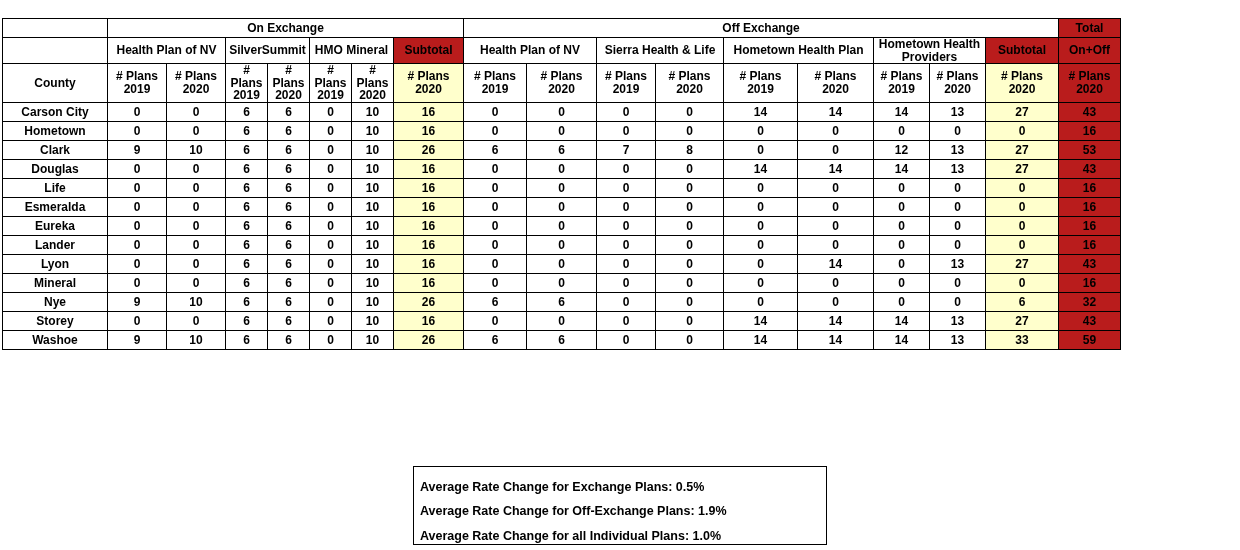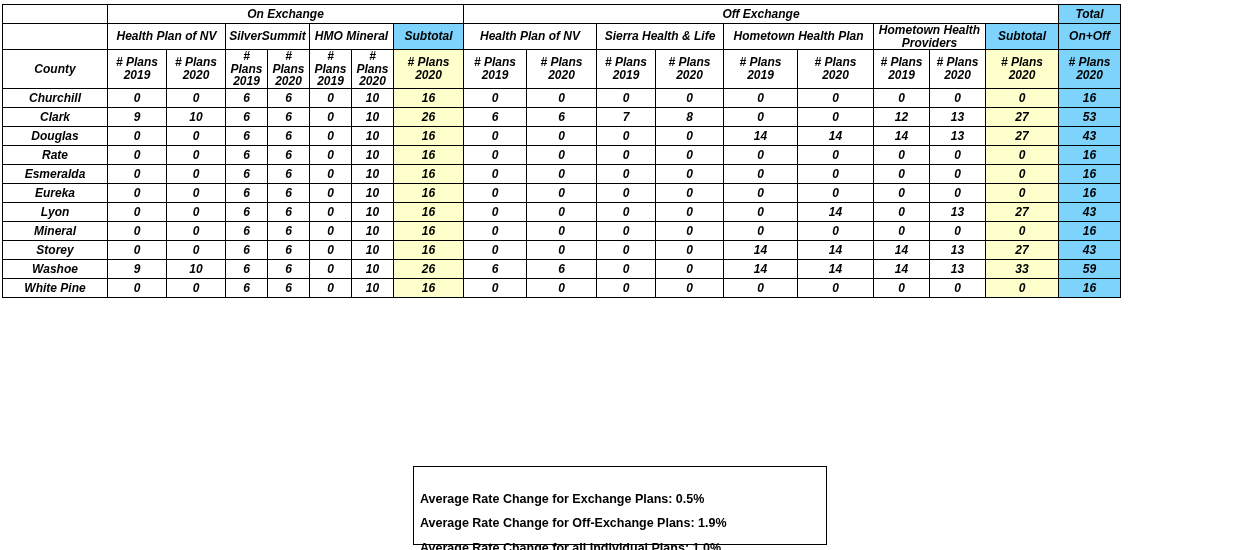--- a/index.html
+++ b/index.html
@@ -11,22 +11,21 @@
   #page {
     position: relative;
     width: 1240px;
     height: 550px;
     overflow: hidden;
   }
   table.grid {
     border-collapse: collapse;
     table-layout: fixed;
     margin-left: 2px;
-    margin-top: 4px;
-    font-style: italic;
+    margin-top: 18px;
   }
   table.grid td, table.grid th {
     border: 1px solid #000000;
     font-size: 12px;
     font-weight: bold;
     text-align: center;
     vertical-align: middle;
     padding: 0;
     line-height: 1.05;
     height: 18px;
@@ -64,35 +63,35 @@
     font-weight: bold;
     height: 17px;
   }
   .num {
     text-align: right;
     padding-right: 5px;
     font-weight: normal;
     font-size: 12px;
     height: 17px;
   }
-  .yellow { background: #7dd3fc; }
+  .yellow { background: #b91c1c; }
   .lightyellow { background: #ffffcc; }
   .num.lightyellow { font-weight: bold; }
   .num.yellow { font-weight: bold; }
 
   #notes {
     position: absolute;
     left: 413px;
     top: 466px;
     width: 414px;
     height: 79px;
     border: 1px solid #000000;
     background: #ffffff;
     box-sizing: border-box;
-    padding: 20px 0 0 6px;
+    padding: 8px 0 0 6px;
   }
   #notes .note-line {
     font-size: 12.5px;
     font-weight: bold;
     color: #000000;
     line-height: 1.95;
     white-space: nowrap;
   }
 </style>
 </head>
@@ -222,21 +221,41 @@
         </td>
 
         <td class="colhdr yellow">
           <div># Plans</div>
           <div>2020</div>
         </td>
       </tr>
     </tbody>
     <tbody id="data-rows">
         <tr>
-          <td class="county">Churchill</td>
+          <td class="county">Carson City</td>
+          <td class="num">0</td>
+          <td class="num">0</td>
+          <td class="num">6</td>
+          <td class="num">6</td>
+          <td class="num">0</td>
+          <td class="num">10</td>
+          <td class="num lightyellow">16</td>
+          <td class="num">0</td>
+          <td class="num">0</td>
+          <td class="num">0</td>
+          <td class="num">0</td>
+          <td class="num">14</td>
+          <td class="num">14</td>
+          <td class="num">14</td>
+          <td class="num">13</td>
+          <td class="num lightyellow">27</td>
+          <td class="num yellow">43</td>
+        </tr>
+        <tr>
+          <td class="county">Hometown</td>
           <td class="num">0</td>
           <td class="num">0</td>
           <td class="num">6</td>
           <td class="num">6</td>
           <td class="num">0</td>
           <td class="num">10</td>
           <td class="num lightyellow">16</td>
           <td class="num">0</td>
           <td class="num">0</td>
           <td class="num">0</td>
@@ -282,21 +301,21 @@
           <td class="num">0</td>
           <td class="num">0</td>
           <td class="num">14</td>
           <td class="num">14</td>
           <td class="num">14</td>
           <td class="num">13</td>
           <td class="num lightyellow">27</td>
           <td class="num yellow">43</td>
         </tr>
         <tr>
-          <td class="county">Rate</td>
+          <td class="county">Life</td>
           <td class="num">0</td>
           <td class="num">0</td>
           <td class="num">6</td>
           <td class="num">6</td>
           <td class="num">0</td>
           <td class="num">10</td>
           <td class="num lightyellow">16</td>
           <td class="num">0</td>
           <td class="num">0</td>
           <td class="num">0</td>
@@ -323,20 +342,40 @@
           <td class="num">0</td>
           <td class="num">0</td>
           <td class="num">0</td>
           <td class="num">0</td>
           <td class="num">0</td>
           <td class="num lightyellow">0</td>
           <td class="num yellow">16</td>
         </tr>
         <tr>
           <td class="county">Eureka</td>
+          <td class="num">0</td>
+          <td class="num">0</td>
+          <td class="num">6</td>
+          <td class="num">6</td>
+          <td class="num">0</td>
+          <td class="num">10</td>
+          <td class="num lightyellow">16</td>
+          <td class="num">0</td>
+          <td class="num">0</td>
+          <td class="num">0</td>
+          <td class="num">0</td>
+          <td class="num">0</td>
+          <td class="num">0</td>
+          <td class="num">0</td>
+          <td class="num">0</td>
+          <td class="num lightyellow">0</td>
+          <td class="num yellow">16</td>
+        </tr>
+        <tr>
+          <td class="county">Lander</td>
           <td class="num">0</td>
           <td class="num">0</td>
           <td class="num">6</td>
           <td class="num">6</td>
           <td class="num">0</td>
           <td class="num">10</td>
           <td class="num lightyellow">16</td>
           <td class="num">0</td>
           <td class="num">0</td>
           <td class="num">0</td>
@@ -382,20 +421,40 @@
           <td class="num">0</td>
           <td class="num">0</td>
           <td class="num">0</td>
           <td class="num">0</td>
           <td class="num">0</td>
           <td class="num">0</td>
           <td class="num lightyellow">0</td>
           <td class="num yellow">16</td>
         </tr>
         <tr>
+          <td class="county">Nye</td>
+          <td class="num">9</td>
+          <td class="num">10</td>
+          <td class="num">6</td>
+          <td class="num">6</td>
+          <td class="num">0</td>
+          <td class="num">10</td>
+          <td class="num lightyellow">26</td>
+          <td class="num">6</td>
+          <td class="num">6</td>
+          <td class="num">0</td>
+          <td class="num">0</td>
+          <td class="num">0</td>
+          <td class="num">0</td>
+          <td class="num">0</td>
+          <td class="num">0</td>
+          <td class="num lightyellow">6</td>
+          <td class="num yellow">32</td>
+        </tr>
+        <tr>
           <td class="county">Storey</td>
           <td class="num">0</td>
           <td class="num">0</td>
           <td class="num">6</td>
           <td class="num">6</td>
           <td class="num">0</td>
           <td class="num">10</td>
           <td class="num lightyellow">16</td>
           <td class="num">0</td>
           <td class="num">0</td>
@@ -420,40 +479,20 @@
           <td class="num">6</td>
           <td class="num">6</td>
           <td class="num">0</td>
           <td class="num">0</td>
           <td class="num">14</td>
           <td class="num">14</td>
           <td class="num">14</td>
           <td class="num">13</td>
           <td class="num lightyellow">33</td>
           <td class="num yellow">59</td>
-        </tr>
-        <tr>
-          <td class="county">White Pine</td>
-          <td class="num">0</td>
-          <td class="num">0</td>
-          <td class="num">6</td>
-          <td class="num">6</td>
-          <td class="num">0</td>
-          <td class="num">10</td>
-          <td class="num lightyellow">16</td>
-          <td class="num">0</td>
-          <td class="num">0</td>
-          <td class="num">0</td>
-          <td class="num">0</td>
-          <td class="num">0</td>
-          <td class="num">0</td>
-          <td class="num">0</td>
-          <td class="num">0</td>
-          <td class="num lightyellow">0</td>
-          <td class="num yellow">16</td>
         </tr>
       </tbody>
   </table>
 
   <div id="notes">
     <div class="note-line">Average Rate Change for Exchange Plans: 0.5%</div>
     <div class="note-line">Average Rate Change for Off-Exchange Plans: 1.9%</div>
     <div class="note-line">Average Rate Change for all Individual Plans: 1.0%</div>
   </div>
 

